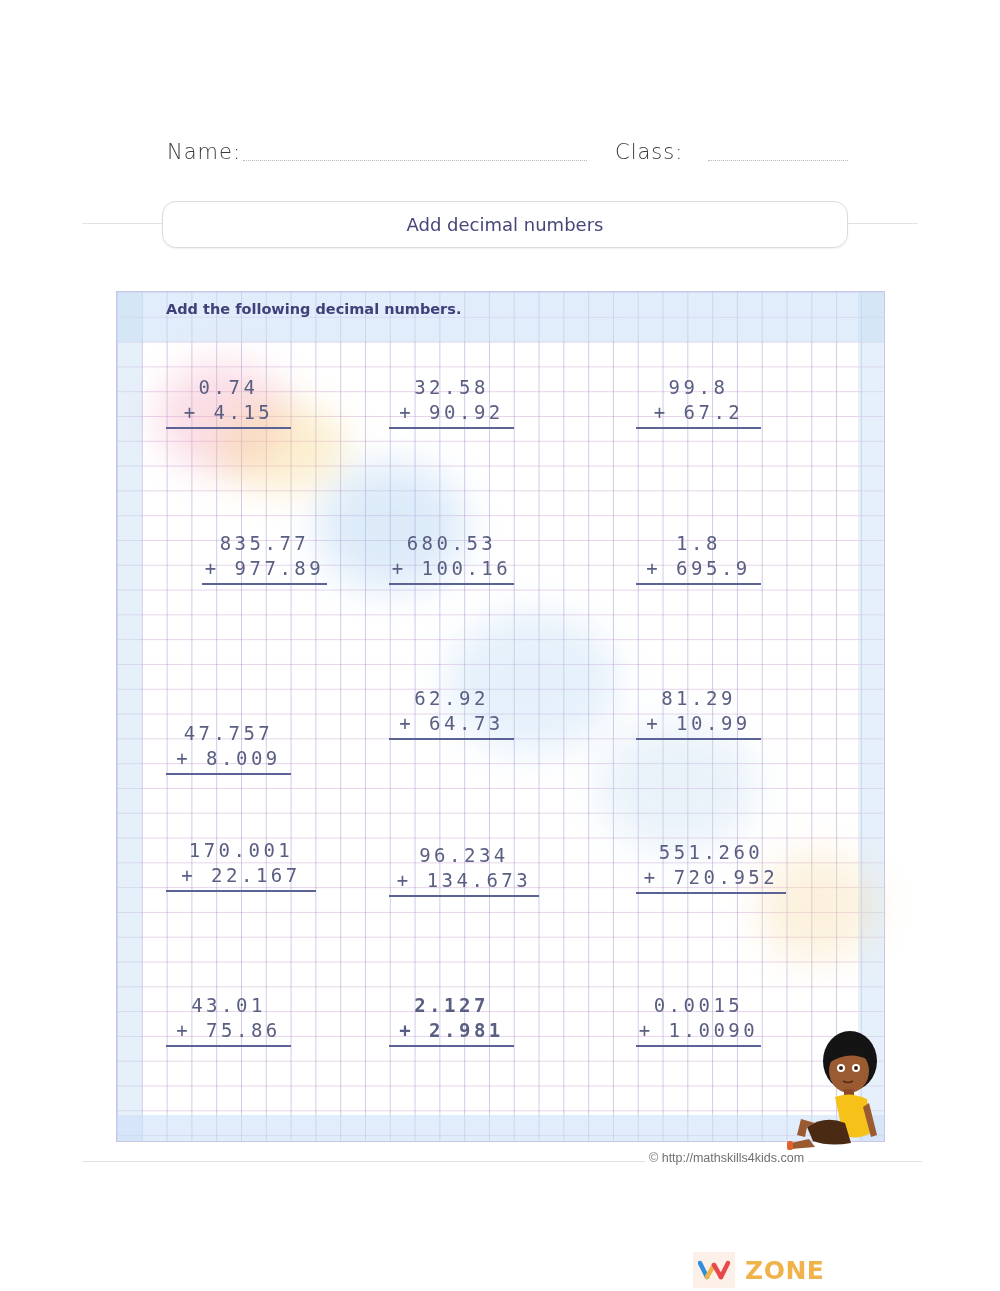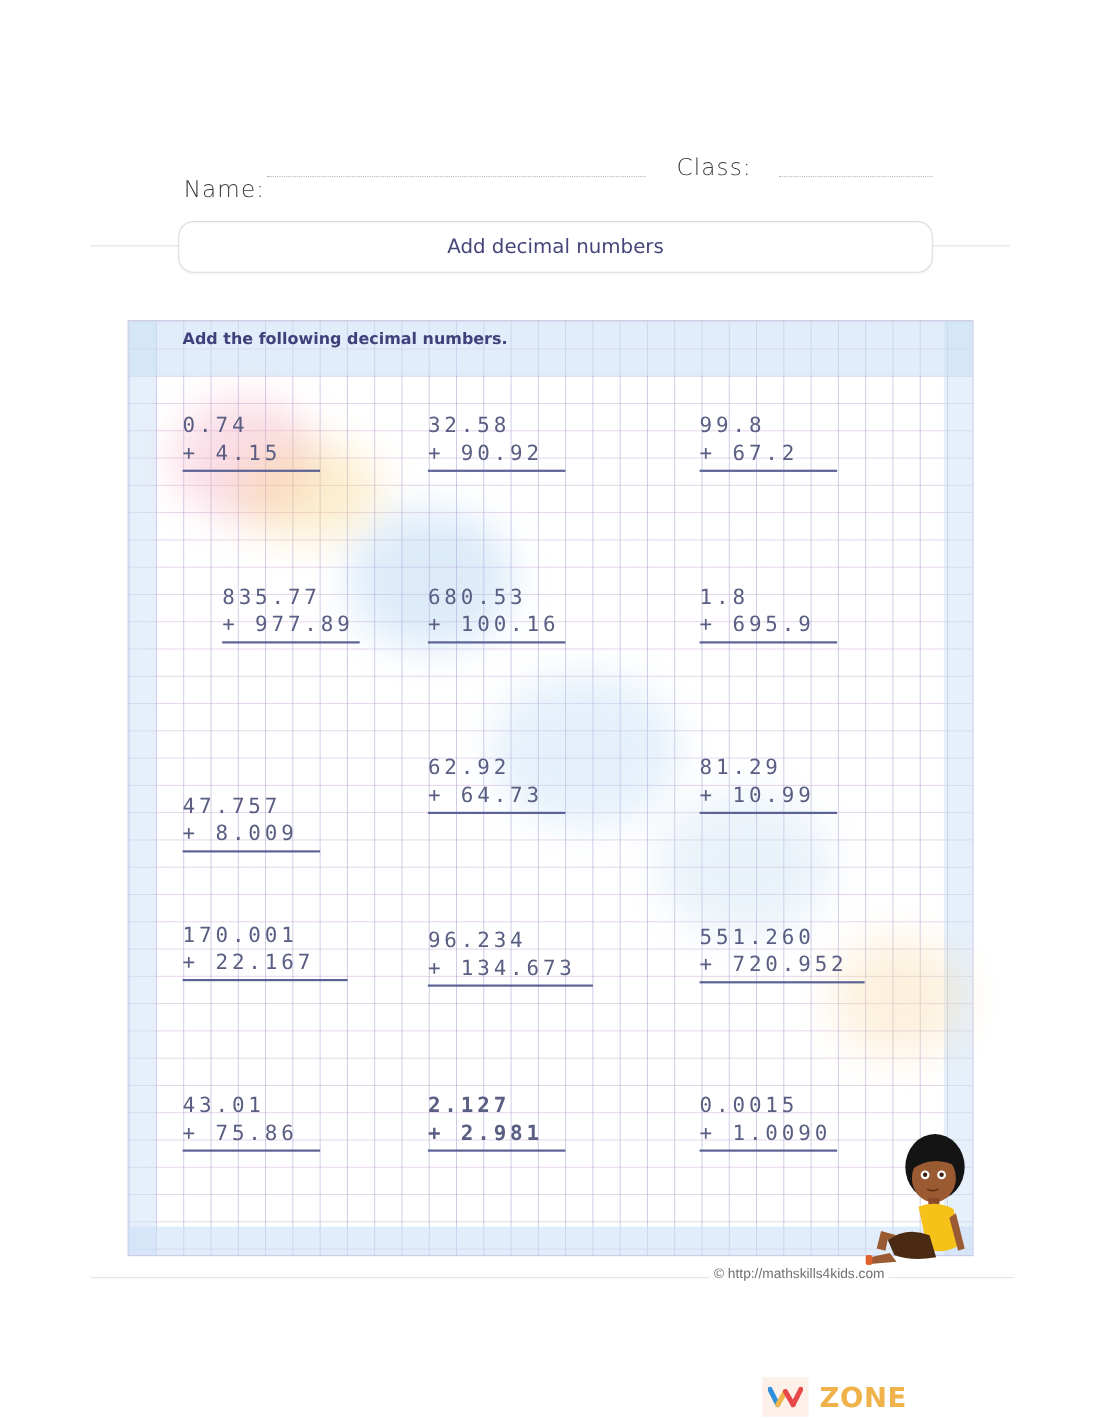--- a/index.html
+++ b/index.html
@@ -58,21 +58,21 @@
   .instruction {
     position: absolute; left: 166px; top: 301px;
     font-family: "DejaVu Sans", sans-serif; font-size: 14.5px; font-weight: bold;
     color: #40407a;
   }
   .problem {
     position: absolute; width: 125px;
     font-family: "DejaVu Sans Mono", monospace; font-size: 19px;
     color: #5a5e82; letter-spacing: 3.5px;
   }
-  .problem .row { height: 25px; line-height: 25px; white-space: pre; text-align: left; }
+  .problem .row { height: 25px; line-height: 25px; white-space: pre; text-align: center; }
   .problem .line {
     height: 0; border-top: 2.5px solid #5b6295; margin-top: 2px;
   }
   .copyright {
     position: absolute; top: 1151px; left: 645px; font-size: 12.5px; color: #707070;
     background: #fff; padding: 0 4px;
   }
   .logo {
     position: absolute; top: 1252px; left: 693px; display: flex; align-items: center;
   }
@@ -81,21 +81,21 @@
     justify-content: center; margin-right: 10px;
   }
   .logo-text {
     font-family: "DejaVu Sans", sans-serif; font-weight: bold; font-size: 25px; letter-spacing: 0.5px;
   }
   .kid { position: absolute; left: 785px; top: 1023px; }
 </style>
 </head>
 <body>
 
-<div class="header-field" style="left:167px;margin-top:20px;">Name:</div>
+<div class="header-field" style="left:167px;">Name:</div>
 <div class="dots" style="left:243px; width:344px;"></div>
 <div class="header-field" style="left:615px;">Class:</div>
 <div class="dots" style="left:708px; width:140px;"></div>
 
 <div class="hline" style="left:82px; width:82px; top:223px;"></div>
 <div class="hline" style="left:846px; width:72px; top:223px;"></div>
 <div class="title-box">
   <span>Add decimal numbers</span>
 </div>
 

